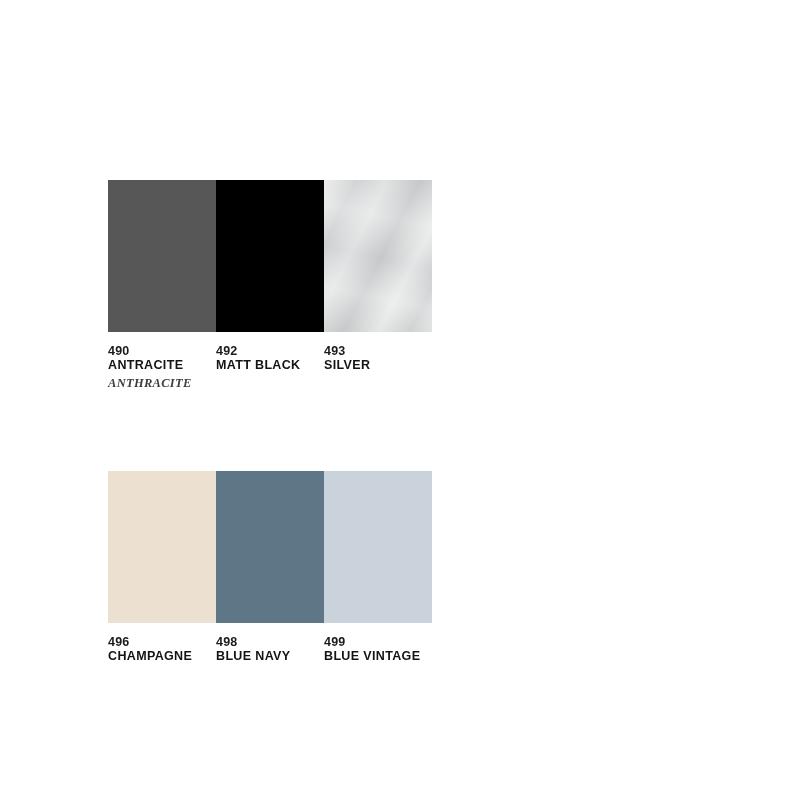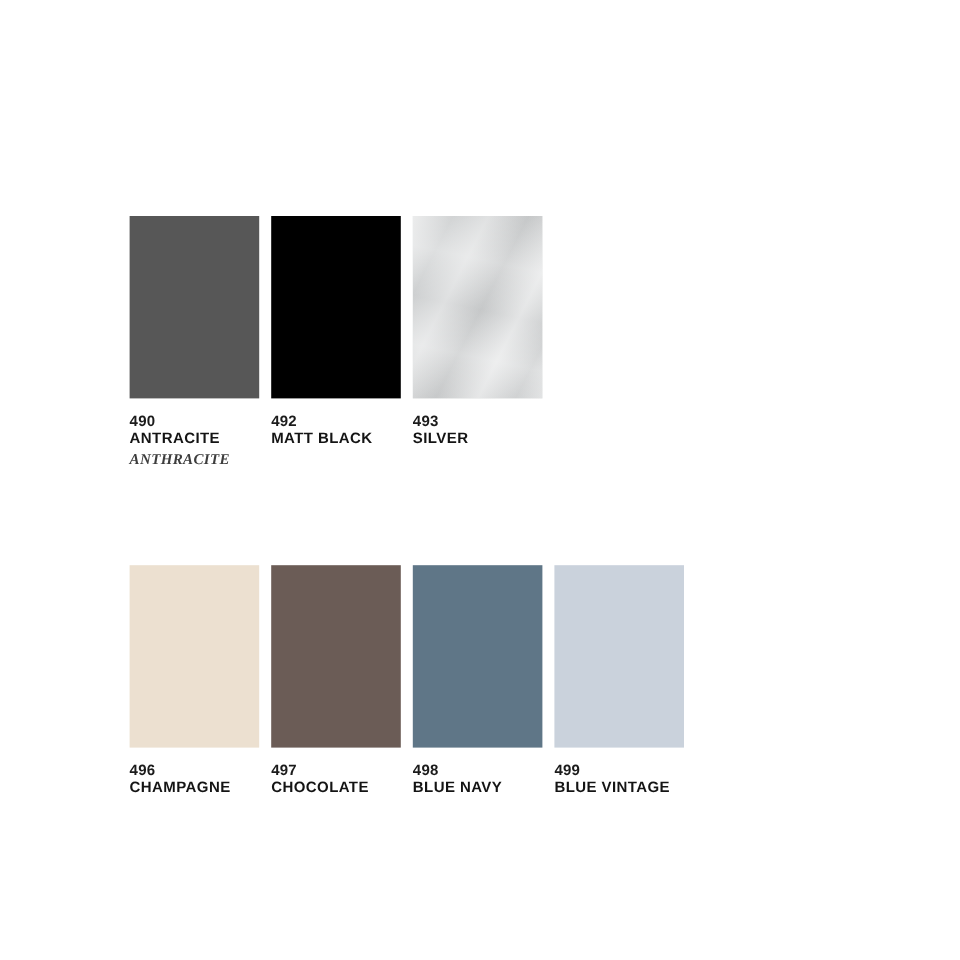--- a/index.html
+++ b/index.html
@@ -21,21 +21,20 @@
     overflow: hidden;
   }
   .chart {
     position: absolute;
     left: 108px;
     top: 180px;
     width: 584px;
   }
   .row {
     display: flex;
-    gap: 10px;
   }
   .row-gap {
     height: 81px;
   }
   .cell {
     width: 108px;
     flex: 0 0 108px;
   }
   .swatch {
     width: 108px;
@@ -120,26 +119,20 @@
     <div class="row">
 
 
       <div class="cell">
         <div class="swatch" style="background-color: rgb(236, 224, 208);"></div>
         <div class="code">496</div>
         <div class="name">CHAMPAGNE</div>
         <div class="alt empty"></div>
       </div>
 
-      <div class="cell">
-        <div class="swatch" style="background-color: rgb(107, 92, 86);"></div>
-        <div class="code">497</div>
-        <div class="name">CHOCOLATE</div>
-        <div class="alt empty"></div>
-      </div>
 
       <div class="cell">
         <div class="swatch" style="background-color: rgb(95, 118, 135);"></div>
         <div class="code">498</div>
         <div class="name">BLUE NAVY</div>
         <div class="alt empty"></div>
       </div>
 
       <div class="cell">
         <div class="swatch" style="background-color: rgb(202, 210, 220);"></div>

